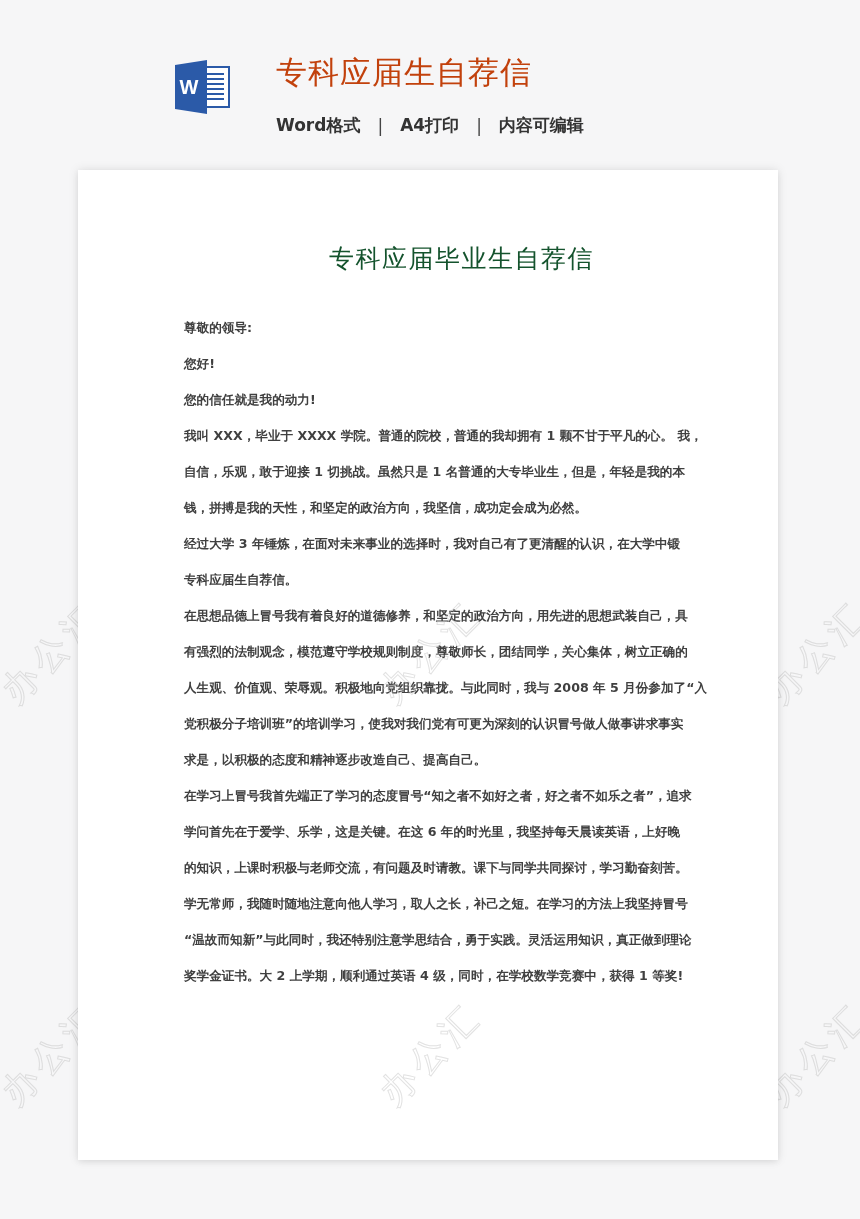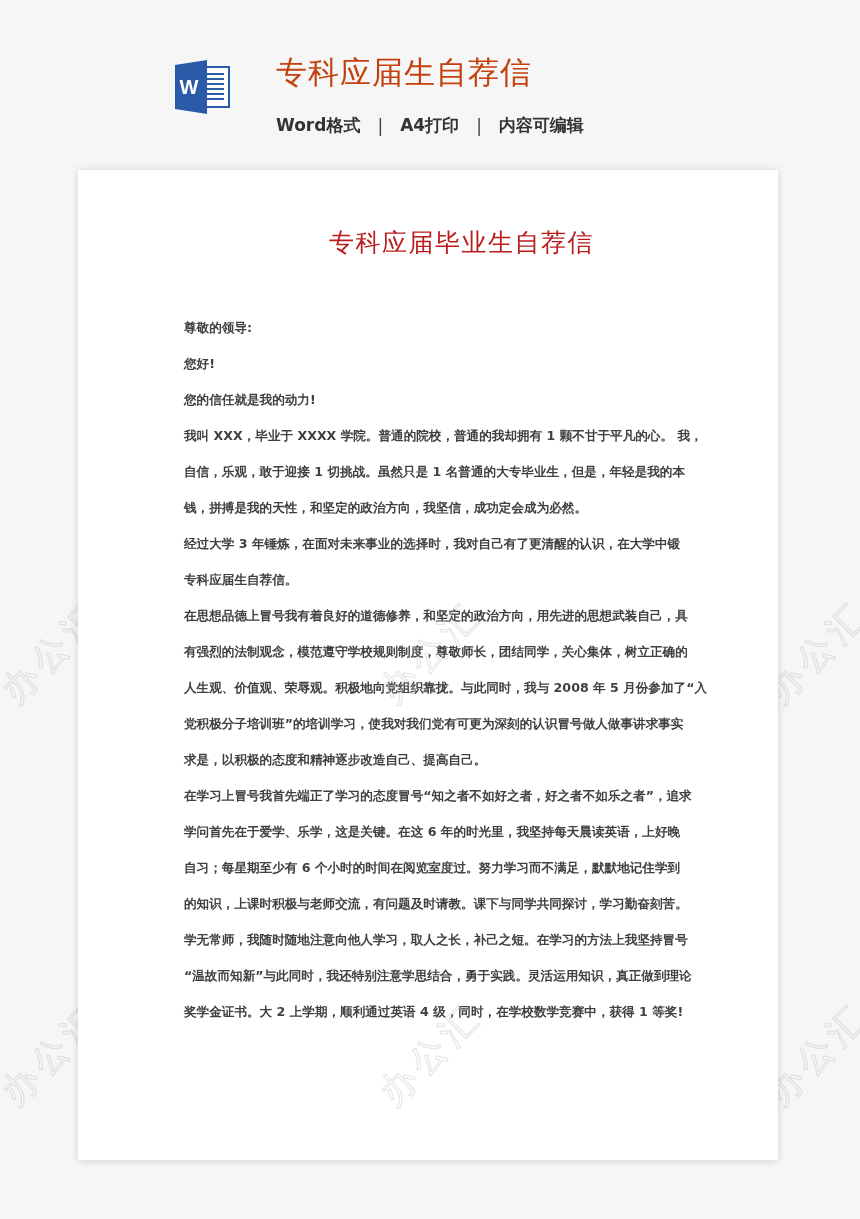--- a/index.html
+++ b/index.html
@@ -52,25 +52,25 @@
   }
   .page {
     position: absolute;
     left: 78px; top: 170px;
     width: 700px; height: 990px;
     background: #ffffff;
     box-shadow: 0 0 10px rgba(0,0,0,0.10), 0 2px 6px rgba(0,0,0,0.06);
   }
   .doc-title {
     position: absolute;
-    left: 0; top: 56px;
+    left: 0; top: 72px;
     width: 767px;
     text-align: center;
     font-size: 25px;
-    color: #b91c1c;
+    color: #14532d;
     letter-spacing: 1.5px;
     white-space: nowrap;
   }
   .body-text {
     position: absolute;
     left: 106px; top: 150px;
     width: 500px;
     font-size: 12.6px;
     color: #404040;
     font-weight: bold;
@@ -136,21 +136,20 @@
     <div class="line">钱，拼搏是我的天性，和坚定的政治方向，我坚信，成功定会成为必然。</div>
     <div class="line">经过大学 3 年锤炼，在面对未来事业的选择时，我对自己有了更清醒的认识，在大学中锻</div>
     <div class="line">专科应届生自荐信。</div>
     <div class="line">在思想品德上冒号我有着良好的道德修养，和坚定的政治方向，用先进的思想武装自己，具</div>
     <div class="line">有强烈的法制观念，模范遵守学校规则制度，尊敬师长，团结同学，关心集体，树立正确的</div>
     <div class="line">人生观、价值观、荣辱观。积极地向党组织靠拢。与此同时，我与 2008 年 5 月份参加了“入</div>
     <div class="line">党积极分子培训班”的培训学习，使我对我们党有可更为深刻的认识冒号做人做事讲求事实</div>
     <div class="line">求是，以积极的态度和精神逐步改造自己、提高自己。</div>
     <div class="line">在学习上冒号我首先端正了学习的态度冒号“知之者不如好之者，好之者不如乐之者”，追求</div>
     <div class="line">学问首先在于爱学、乐学，这是关键。在这 6 年的时光里，我坚持每天晨读英语，上好晚</div>
-    <div class="line">自习；每星期至少有 6 个小时的时间在阅览室度过。努力学习而不满足，默默地记住学到</div>
     <div class="line">的知识，上课时积极与老师交流，有问题及时请教。课下与同学共同探讨，学习勤奋刻苦。</div>
     <div class="line">学无常师，我随时随地注意向他人学习，取人之长，补己之短。在学习的方法上我坚持冒号</div>
     <div class="line">“温故而知新”与此同时，我还特别注意学思结合，勇于实践。灵活运用知识，真正做到理论</div>
     <div class="line">奖学金证书。大 2 上学期，顺利通过英语 4 级，同时，在学校数学竞赛中，获得 1 等奖!</div>
   </div>
   <div class="watermark inpage" style="left:290px; top:458px;">办公汇</div>
   <div class="watermark inpage" style="left:290px; top:860px;">办公汇</div>
 </div>
 
 </body></html>

